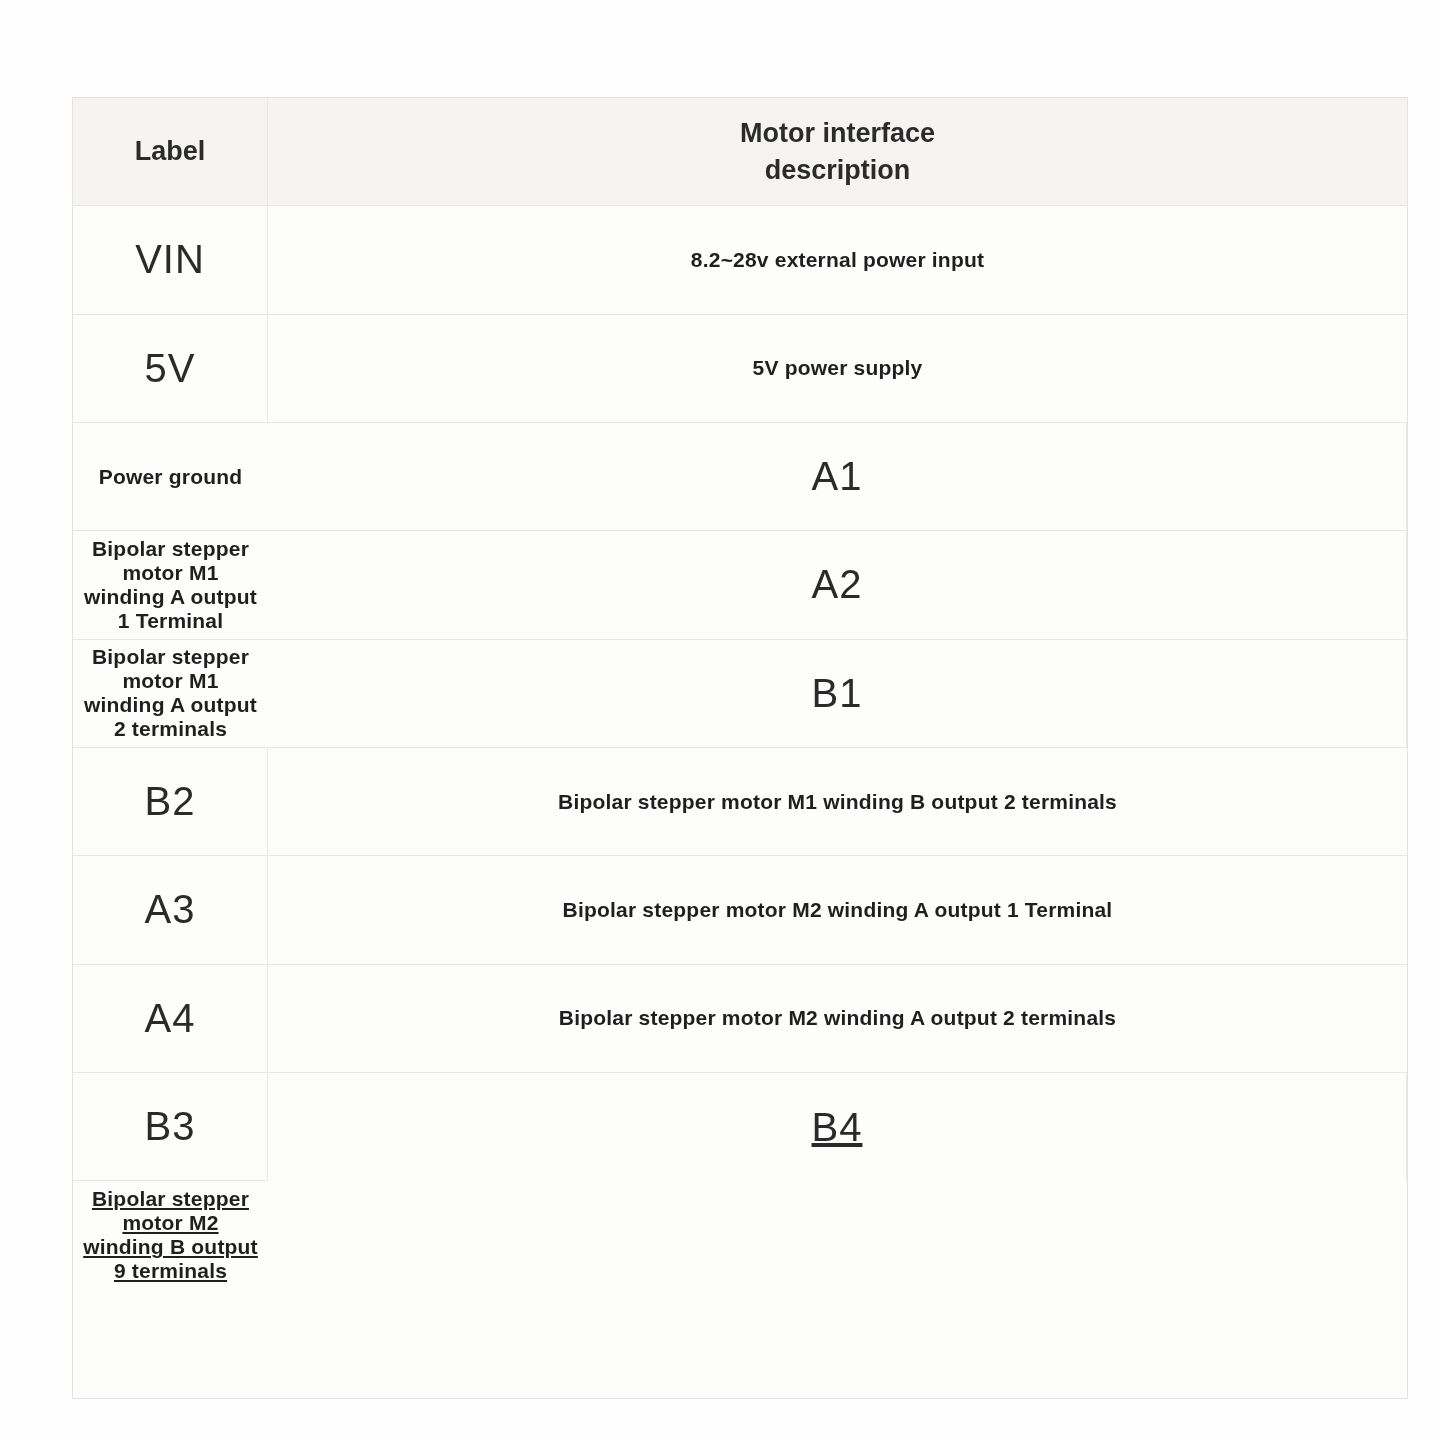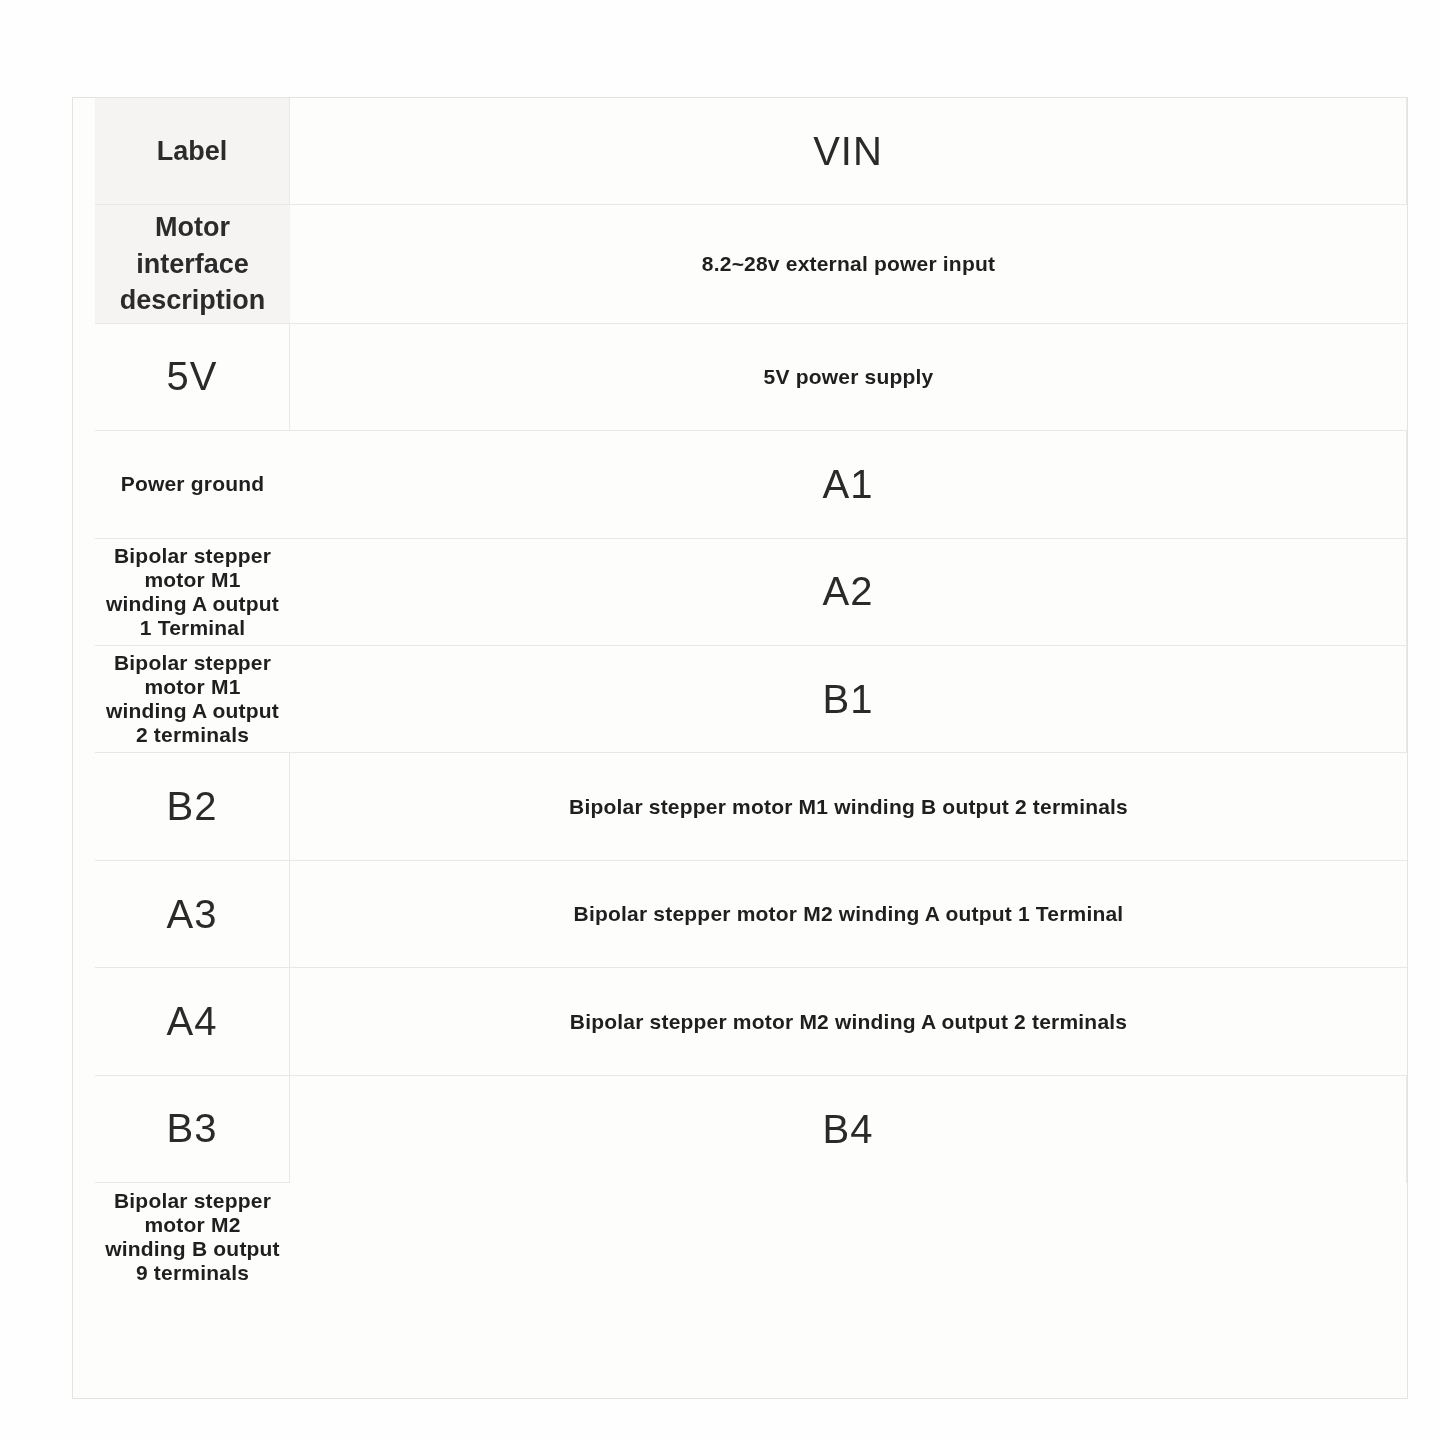--- a/index.html
+++ b/index.html
@@ -21,21 +21,20 @@
     left: 72px;
     top: 97px;
     width: 1336px;
     height: 1302px;
     display: grid;
     grid-template-columns: 195px 1fr;
     grid-template-rows: repeat(12, 1fr);
     border: 1px solid #e4e3e1;
     background: #fdfdfc;
     box-sizing: border-box;
-    padding-left: 22px;
   }
   .cell {
     display: flex;
     align-items: center;
     justify-content: center;
     text-align: center;
     border-bottom: 1px solid #e9e8e6;
     box-sizing: border-box;
     padding: 4px 10px;
   }
@@ -57,33 +56,34 @@
     color: #2a2a2a;
   }
   .desc-cell {
     font-size: 21px;
     font-weight: 600;
     color: #1f1f1f;
     letter-spacing: 0.2px;
   }
   .last {
     border-bottom: none;
+    text-decoration: underline;
   }
 </style>
 </head>
 <body>
 
 <div class="page">
   <div class="spec-table">
 
     <div class="cell head col-label">Label</div>
-    <div class="cell label-cell col-label">VIN</div>
-
     <div class="cell head">Motor interface
 description</div>
+
+    <div class="cell label-cell col-label">VIN</div>
     <div class="cell desc-cell">8.2~28v external power input</div>
 
     <div class="cell label-cell col-label">5V</div>
     <div class="cell desc-cell">5V power supply</div>
 
     <div class="cell desc-cell">Power ground</div>
 
     <div class="cell label-cell col-label">A1</div>
     <div class="cell desc-cell">Bipolar stepper motor M1 winding A output 1 Terminal</div>
 

